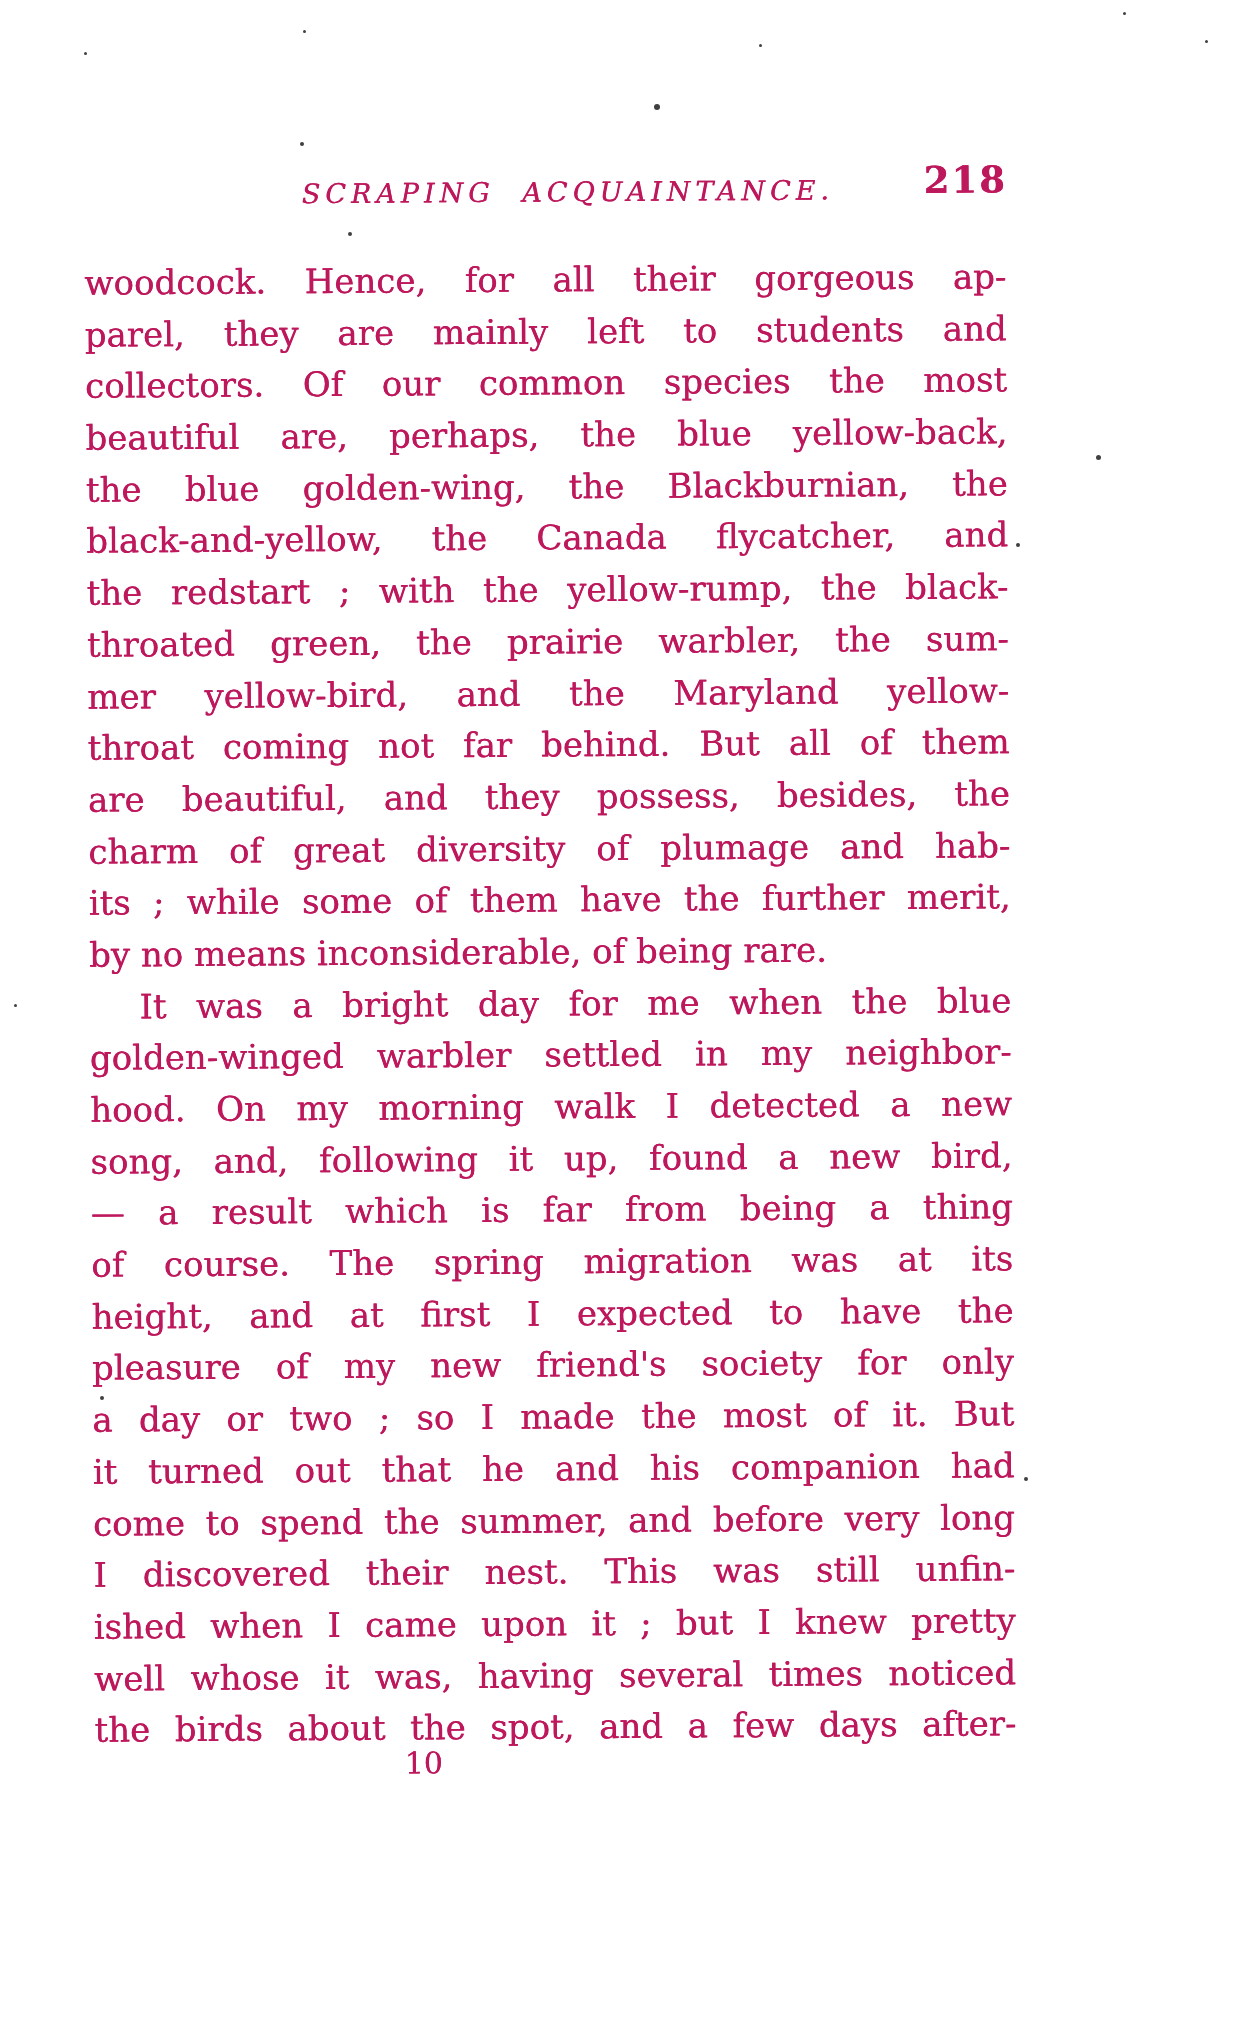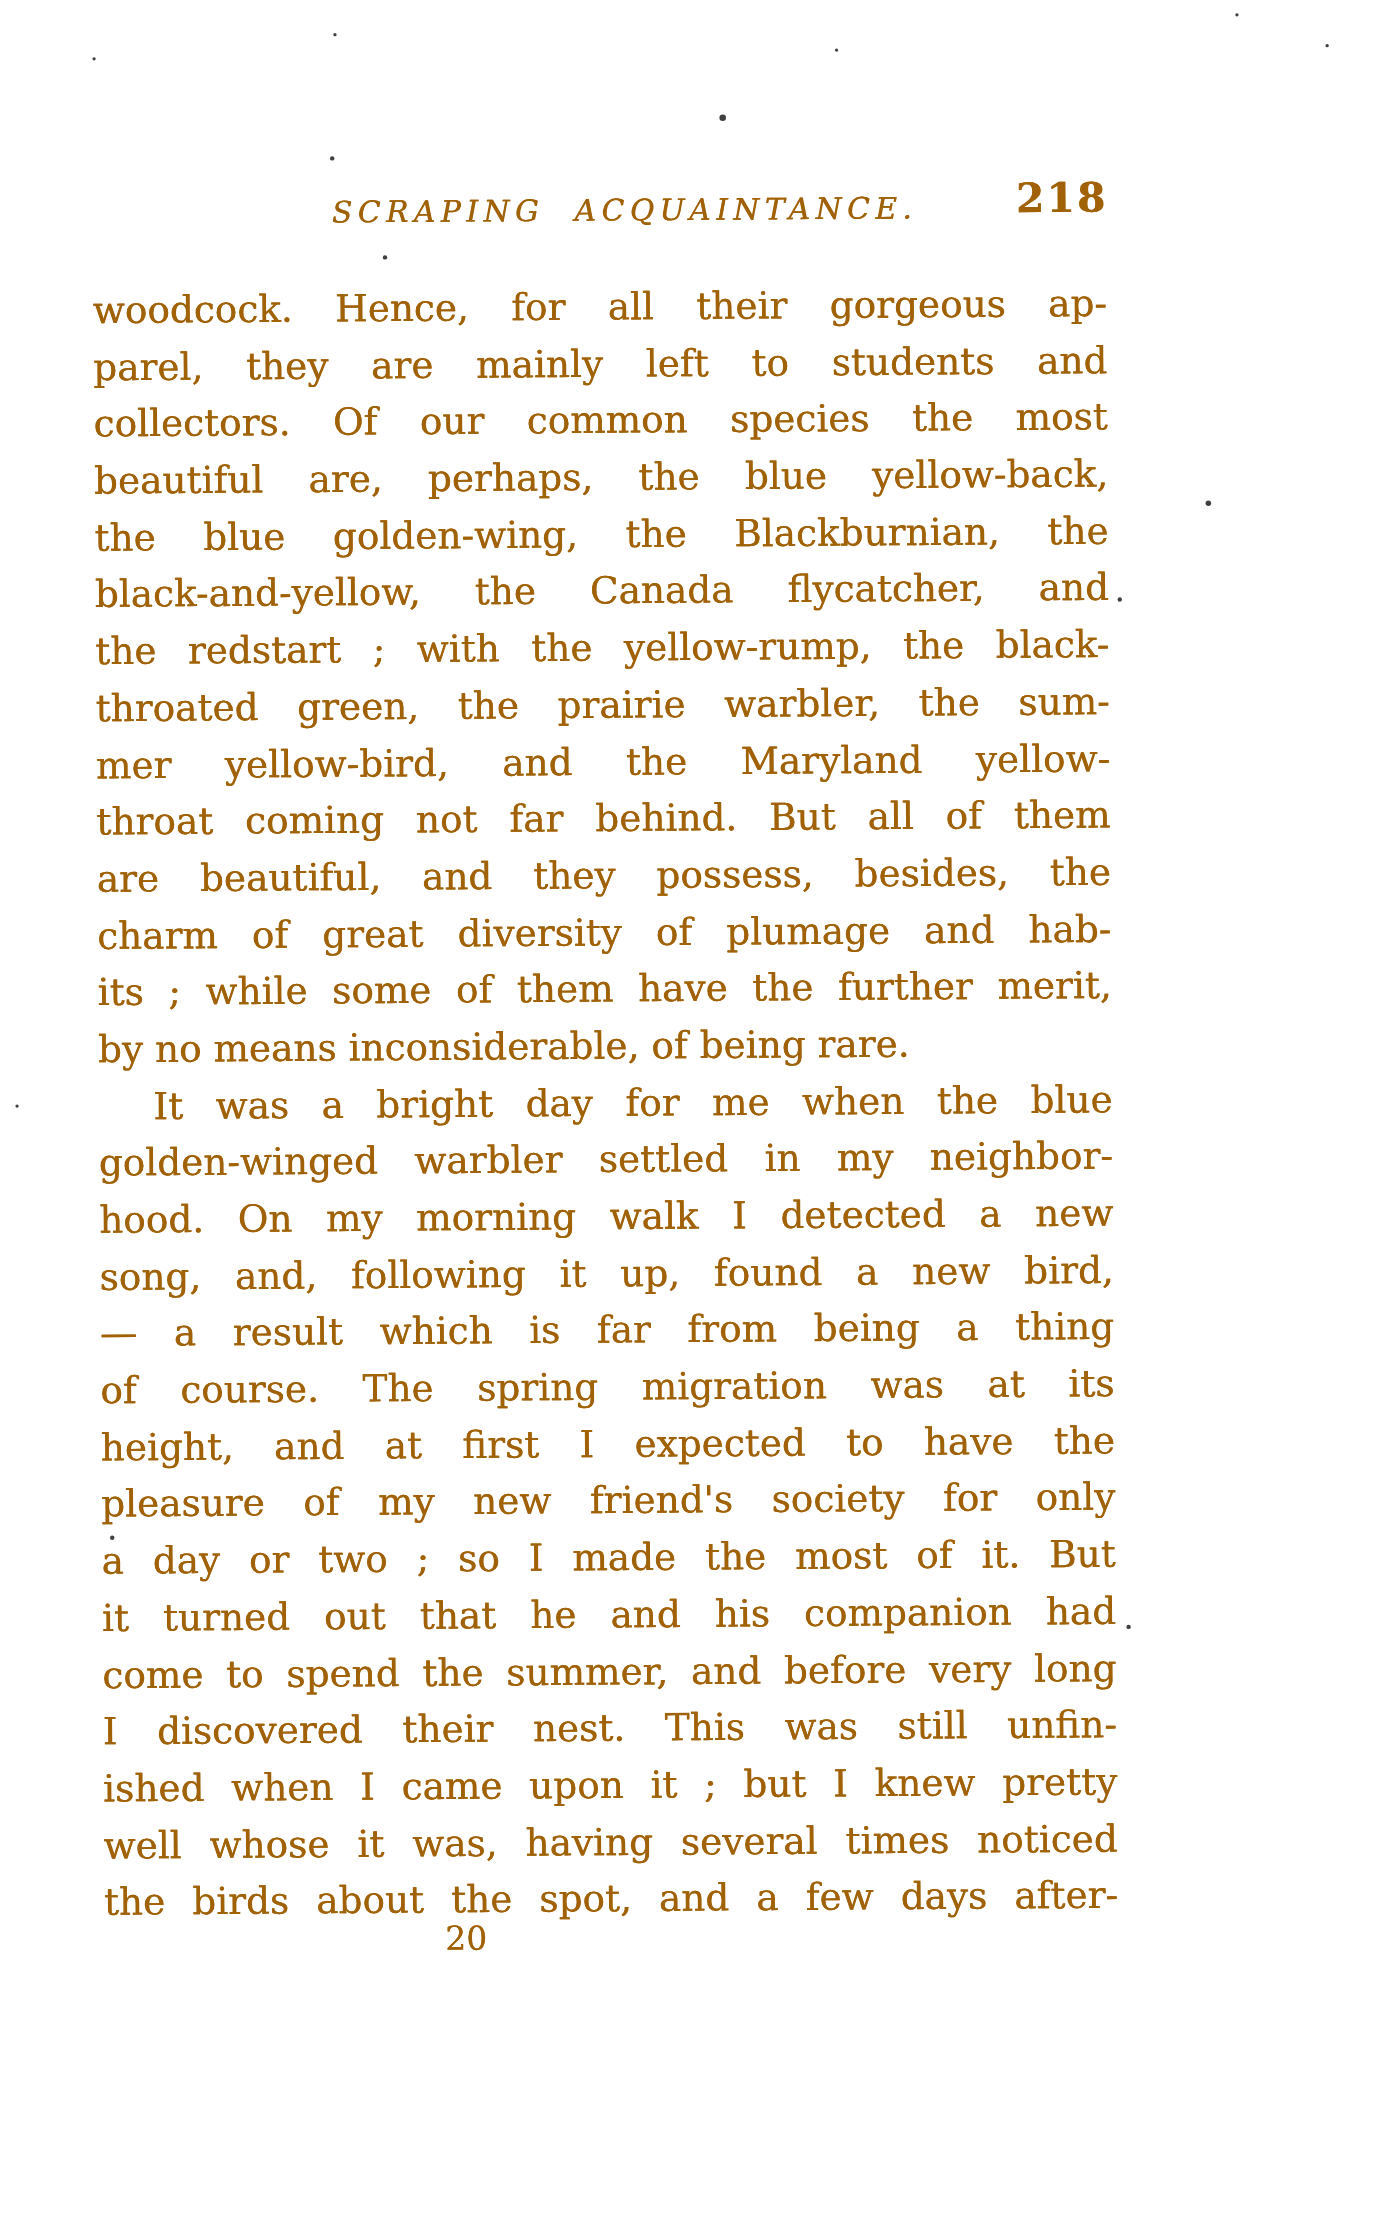--- a/index.html
+++ b/index.html
@@ -7,21 +7,21 @@
     padding: 0;
     background: #ffffff;
   }
   .scan-page {
     position: relative;
     width: 1249px;
     height: 1807px;
     background: #ffffff;
     overflow: hidden;
     font-family: "DejaVu Serif", serif;
-    color: #a16207;
+    color: #be185d;
   }
   .tilt-wrap {
     position: absolute;
     inset: 0;
     transform: rotate(-0.4deg);
     transform-origin: 50% 45%;
   }
   .running-head {
     position: absolute;
     left: 306px;
@@ -112,21 +112,21 @@
         <div class="text-line">pleasure of my new friend's society for only</div>
         <div class="text-line">a day or two ; so I made the most of it. But</div>
         <div class="text-line">it turned out that he and his companion had</div>
         <div class="text-line">come to spend the summer, and before very long</div>
         <div class="text-line">I discovered their nest. This was still unfin-</div>
         <div class="text-line">ished when I came upon it ; but I knew pretty</div>
         <div class="text-line">well whose it was, having several times noticed</div>
         <div class="text-line">the birds about the spot, and a few days after-</div>
       </div>
 
-    <div class="sig-mark">20</div>
+    <div class="sig-mark">10</div>
 
   </div>
 
 <div class="speck" style="left: 300px; top: 142px; width: 4px; height: 4px;"></div>
     <div class="speck" style="left: 654px; top: 104px; width: 6px; height: 6px;"></div>
     <div class="speck" style="left: 84px; top: 52px; width: 3px; height: 3px;"></div>
     <div class="speck" style="left: 303px; top: 30px; width: 3px; height: 3px;"></div>
     <div class="speck" style="left: 759px; top: 44px; width: 3px; height: 3px;"></div>
     <div class="speck" style="left: 1123px; top: 12px; width: 3px; height: 3px;"></div>
     <div class="speck" style="left: 1205px; top: 40px; width: 3px; height: 3px;"></div>

